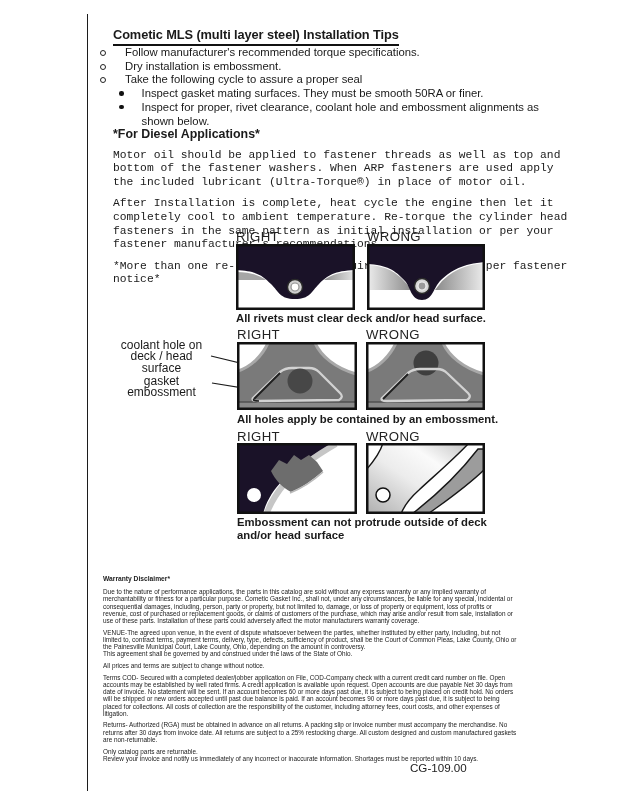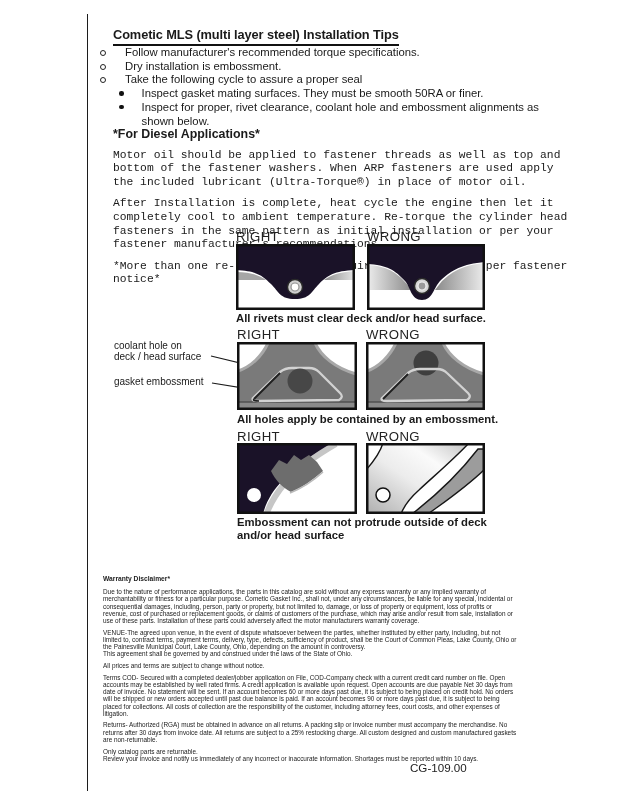--- a/index.html
+++ b/index.html
@@ -34,21 +34,21 @@
   .diesel h2{font-size:12.4px;font-weight:bold;margin:12px 0 7px 0;}
   .diesel p{margin:0 0 8px 0;font-family:Liberation Mono, monospace;}
 
   
   .dg-label{position:absolute;font-size:13.2px;letter-spacing:0.4px;color:#222;text-align:left;}
   .dg-box{position:absolute;}
   .dg-box svg{display:block;}
   .dg-caption{position:absolute;font-size:11.3px;font-weight:bold;line-height:12.8px;}
 
   
-  .ann{position:absolute;font-size:10px;line-height:11.4px;text-align:left;width:95px;}
+  .ann{position:absolute;font-size:12px;line-height:11.4px;text-align:center;width:95px;}
   .ptr{position:absolute;}
 
   
   .legal{position:absolute;left:103px;top:575px;width:414px;font-size:6.4px;line-height:7.2px;color:#222;}
   .legal .lg-head{font-weight:bold;margin:0 0 6px 0;font-size:6.7px;}
   .legal p{margin:0 0 4.5px 0;white-space:pre-line;}
 
   .footer-code{position:absolute;left:410px;top:761px;font-size:11.6px;color:#222;}
 </style>
 </head>

